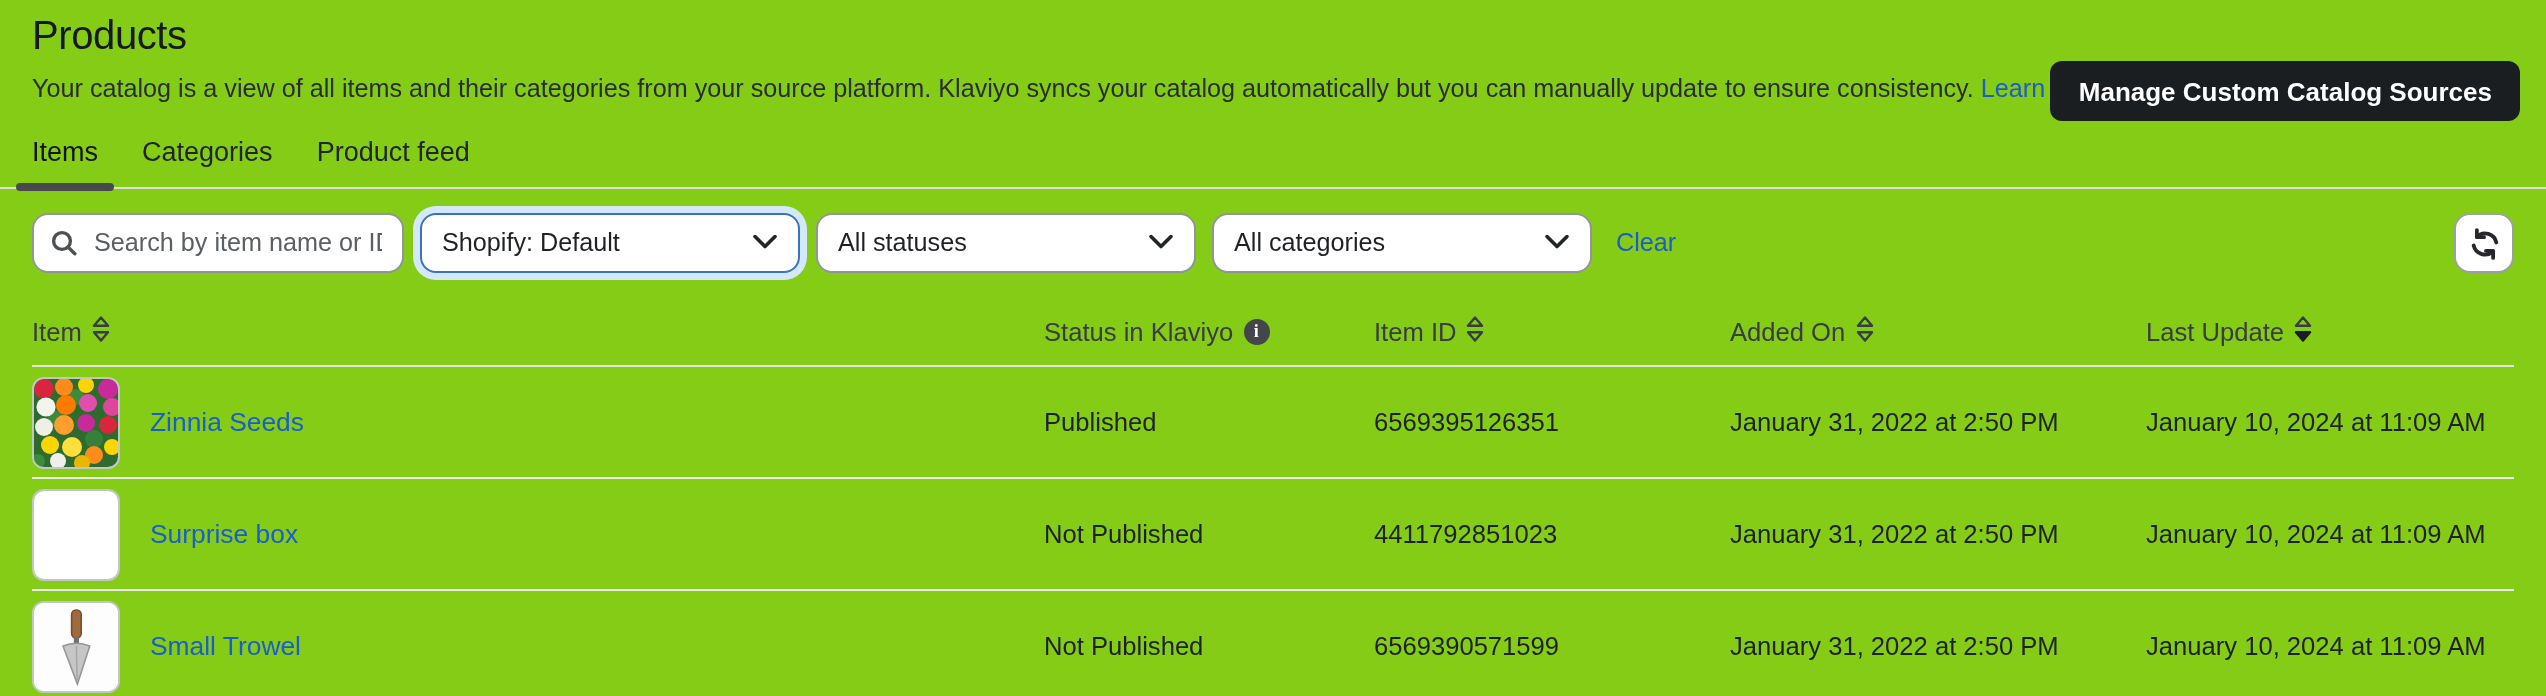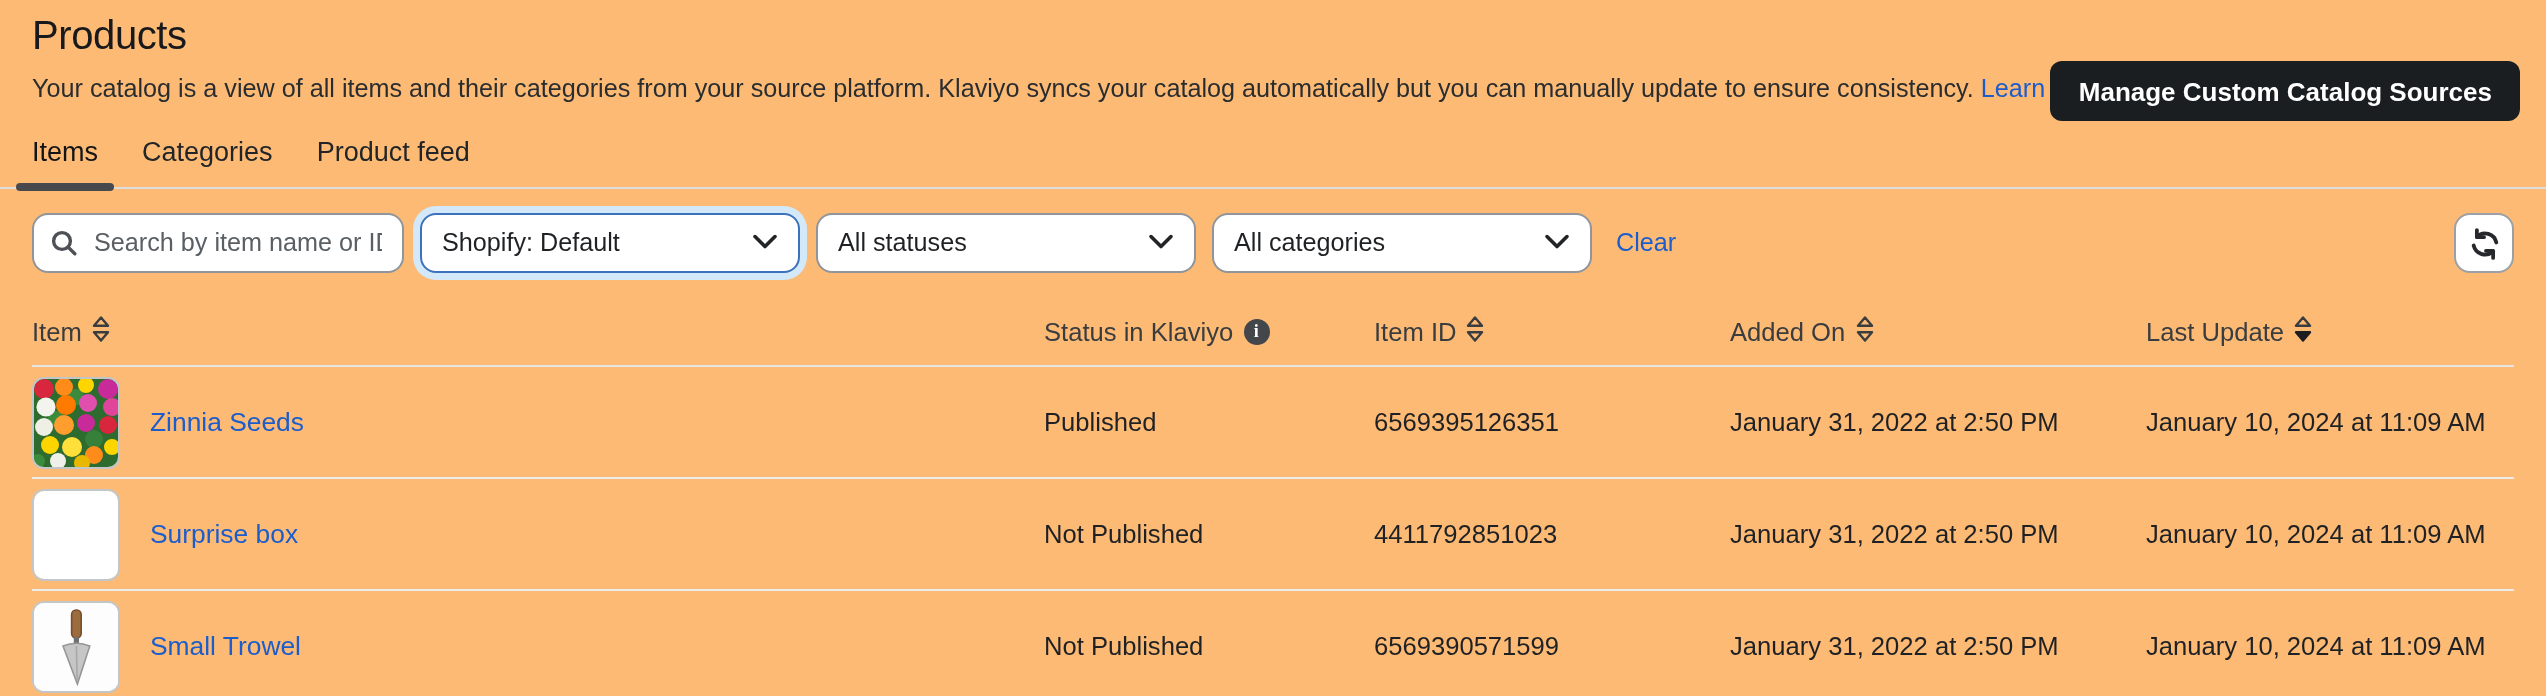--- a/index.html
+++ b/index.html
@@ -1,16 +1,16 @@
 <!DOCTYPE html>
 <html><head>
 <meta charset="utf-8">
 <style>
   html,body{margin:0;padding:0;background:#fff;}
-  .viewport{width:2546px;height:696px;overflow:hidden;position:relative;background:#fdba74;}
+  .viewport{width:2546px;height:696px;overflow:hidden;position:relative;background:#84cc16;}
   .stage{width:1273px;height:348px;transform:scale(2);transform-origin:0 0;
          font-family:"Liberation Sans",sans-serif;color:#1f2124;position:relative;}
   .page{padding:0 16px;position:relative;height:100%;box-sizing:border-box;}
 
   
   .page-title{margin-top:13px;font-size:20px;font-weight:500;color:#17191c;letter-spacing:-0.2px;}
   .page-desc{margin-top:7px;font-size:12.6px;color:#2a2d30;line-height:1.35;}
   .link{color:#1c5dcc;text-decoration:none;cursor:pointer;}
   .ext-icon{display:inline-block;vertical-align:-2px;margin-left:3px;}
   .manage-btn{position:absolute;top:24px;right:13px;height:30px;padding:0 14px;

